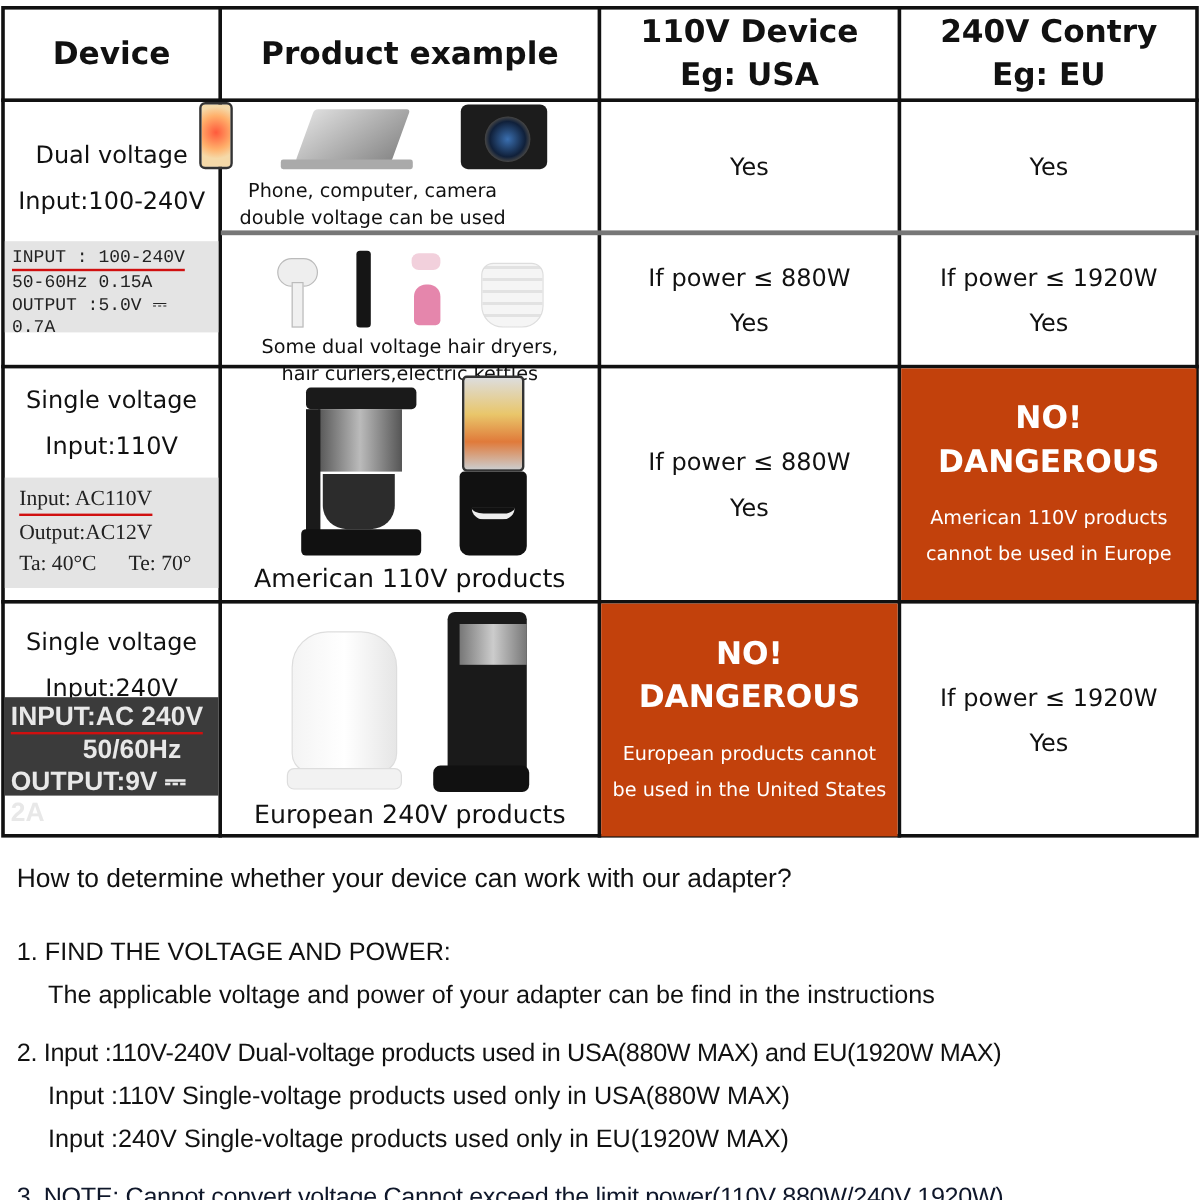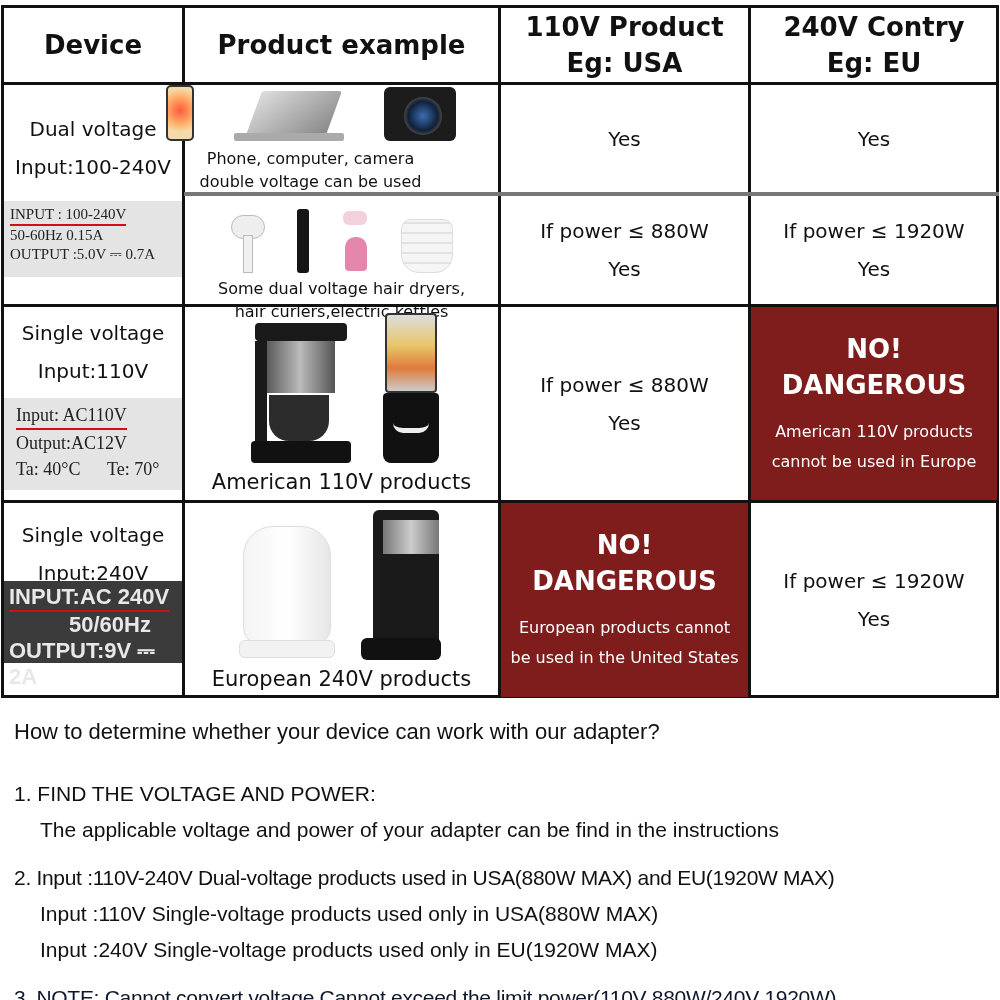--- a/index.html
+++ b/index.html
@@ -3,24 +3,24 @@
 <meta charset="utf-8">
 <style>
 *{box-sizing:border-box;margin:0;padding:0}
 body{width:1000px;height:1000px;background:#fff;font-family:"DejaVu Sans","Liberation Sans",sans-serif;color:#111;position:relative;overflow:hidden}
 .grid{position:absolute;left:1px;top:5px;width:998px;height:693px;border:3px solid #111}
 .vline{position:absolute;background:#111;width:3px}
 .hline{position:absolute;background:#111;height:3px}
 .cell{position:absolute;display:flex;flex-direction:column;align-items:center;justify-content:center;text-align:center}
 .hdr{font-weight:bold;font-size:26px;line-height:36px}
 .txt{font-size:20px;line-height:38px}
-.red{background:#7f1d1d;color:#fff}
+.red{background:#c2410c;color:#fff}
 .red .big{font-weight:bold;font-size:26px;line-height:36px}
 .red .small{font-size:16px;line-height:30px;margin-top:14px}
-.label{position:absolute;font-family:Liberation Serif, serif;font-size:15px;line-height:19px;padding:4px 6px}
+.label{position:absolute;font-family:Liberation Mono, monospace;font-size:15px;line-height:19px;padding:4px 6px}
 .lbl-gray{background:#e4e4e4;color:#222}
 .lbl-serif{font-family:"Liberation Serif",serif;font-weight:normal;font-size:18px;line-height:26px}
 .lbl-dark{background:#3b3b3b;color:#e8e8e8;font-family:"Liberation Sans",sans-serif;font-weight:bold;font-size:22px;line-height:26px}
 .redline{display:inline-block;border-bottom:2px solid #d01010}
 .caption{font-size:16px;line-height:23px}
 .caption-lg{font-size:21px}
 .imgs{display:flex;align-items:flex-end;justify-content:center;gap:26px}
 .notes{position:absolute;left:14px;top:712px;width:980px}
 .notes p{font-family:"Liberation Sans",sans-serif;white-space:nowrap}
 .q{font-size:22px;line-height:40px;margin-bottom:24px}
@@ -42,21 +42,21 @@
 <div class="hline" style="left:1px;top:304px;width:998px"></div>
 <div class="hline" style="left:1px;top:500px;width:998px"></div>
 
 <div class="cell hdr" style="left:4px;top:8px;width:178px;height:74px">
     <span>Device</span>
   </div>
 <div class="cell hdr" style="left:185px;top:8px;width:313px;height:74px">
     <span>Product example</span>
   </div>
 <div class="cell hdr" style="left:501px;top:8px;width:247px;height:74px">
-  <span>110V Product</span>
+  <span>110V Device</span>
   <span>Eg: USA</span>
 </div>
 <div class="cell hdr" style="left:751px;top:8px;width:246px;height:74px">
   <span>240V Contry</span>
   <span>Eg: EU</span>
 </div>
 
 <div class="cell txt" style="left:4px;top:98px;width:178px;height:100px">
   <span>Dual voltage</span>
   <span>Input:100-240V</span>

